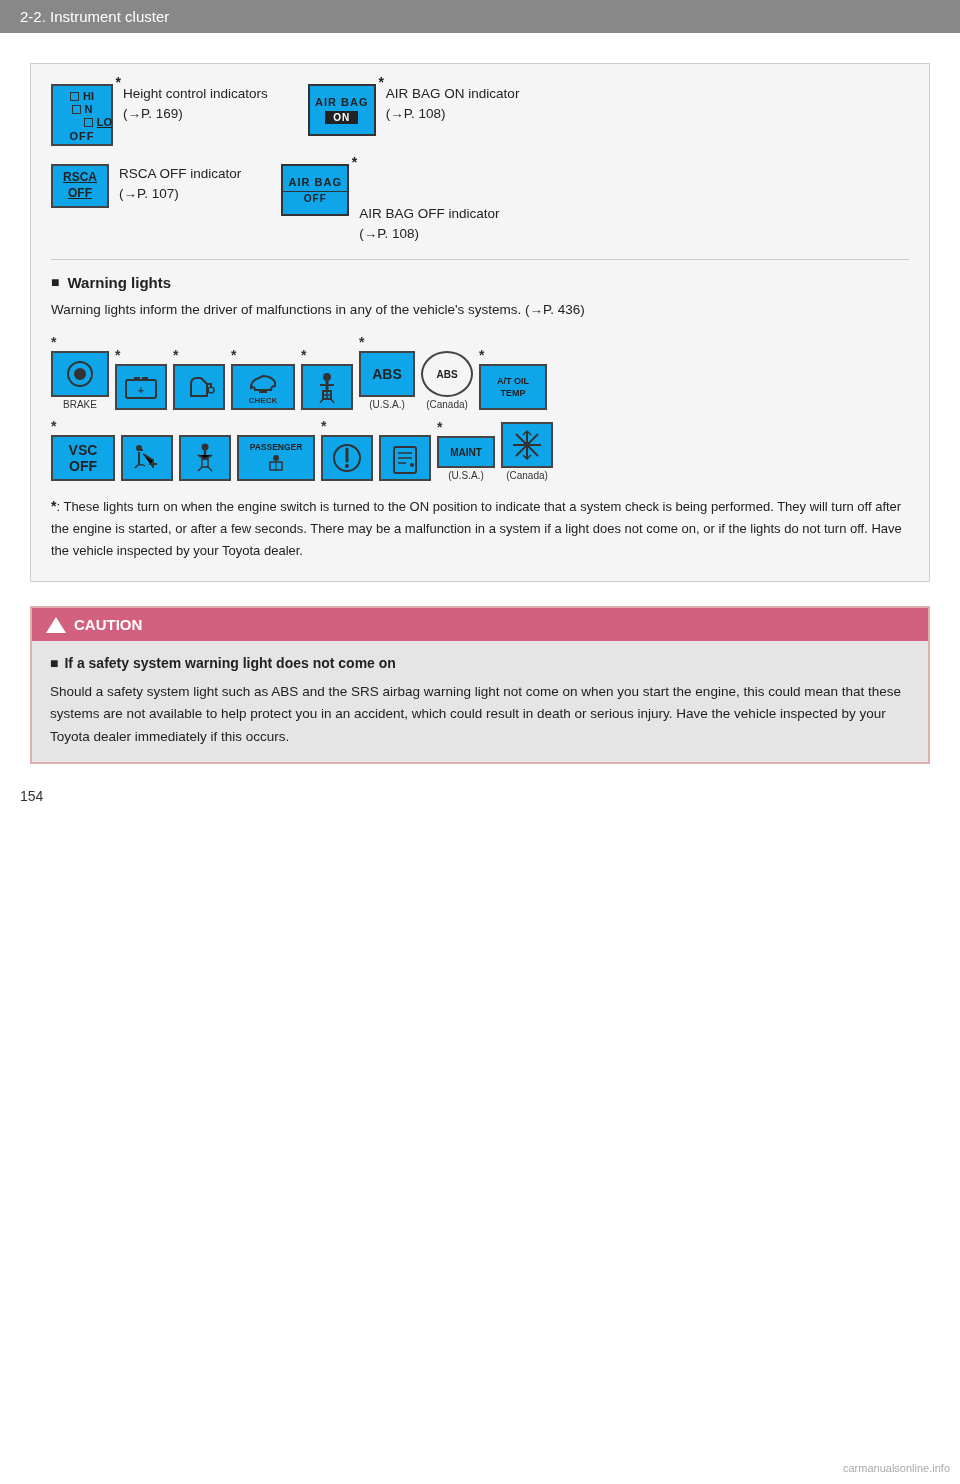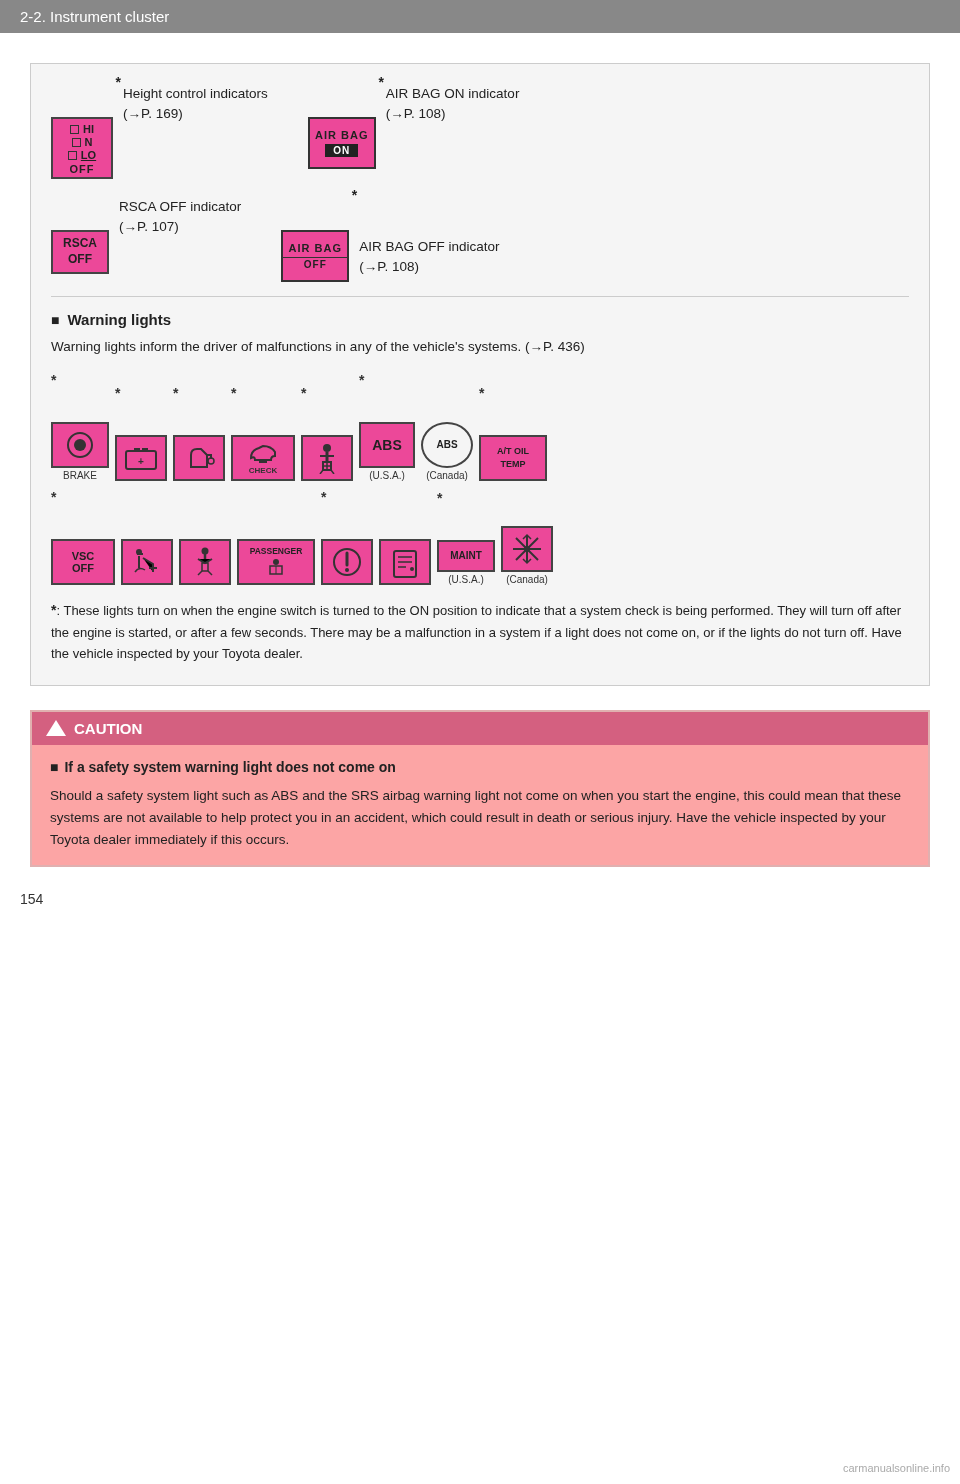--- a/index.html
+++ b/index.html
@@ -105,28 +105,27 @@
     }
     .warning-icon-wrap .sub-label {
       font-size: 10px;
       color: #333;
       margin-top: 2px;
       text-align: center;
     }
     
     .wi {
       border: 2px solid #444;
-      background: #ec4899;
+      background: #0ea5e9;
       display: flex;
       flex-direction: column;
       align-items: center;
       justify-content: center;
       font-size: 10px;
       font-weight: bold;
-      margin-top: 33px;
     }
     .brake-icon {
       width: 56px; height: 44px;
     }
     .battery-icon {
       width: 52px; height: 44px;
     }
     .oil-icon {
       width: 52px; height: 44px;
     }
@@ -183,21 +182,21 @@
       line-height: 1.65;
       margin-top: 14px;
     }
     .note-text .star-note {
       font-weight: bold;
       font-size: 14px;
     }
     
     .caution-box {
       border: 2px solid #e0b0b0;
-      background: #fca5a5;
+      background: #e5e5e5;
       margin-top: 10px;
     }
     .caution-header {
       background: #d46080;
       color: #fff;
       font-weight: bold;
       font-size: 15px;
       padding: 8px 14px;
       display: flex;
       align-items: center;
@@ -281,21 +280,21 @@
           <span class="star-top-right">*</span>
           <div class="wi height-icon" style="padding:4px 8px; width:62px; height:62px; justify-content:flex-start; flex-direction:column;">
             <div style="display:flex;align-items:center;font-size:11px;margin-bottom:1px;">
                 <span style="width:9px;height:9px;border:1.5px solid #333;display:inline-block;margin-right:4px;flex-shrink:0;"></span>
                 <span>HI</span>
               </div>
             <div style="display:flex;align-items:center;font-size:11px;margin-bottom:1px;">
                 <span style="width:9px;height:9px;border:1.5px solid #333;display:inline-block;margin-right:4px;flex-shrink:0;"></span>
                 <span>N</span>
               </div>
-            <div style="display:flex;align-items:center;font-size:11px;margin-bottom:1px;">
+            <div style="display:flex;align-items:center;font-size:11px;margin-bottom:1px;padding-left:32px;">
                 <span style="width:9px;height:9px;border:1.5px solid #333;display:inline-block;margin-right:4px;flex-shrink:0;"></span>
                 <span style="text-decoration:underline;">LO</span>
               </div>
             <div style="font-size:11px;font-weight:bold;letter-spacing:1px;margin-top:1px;text-align:center;">OFF</div>
           </div>
         </div>
         <div>
           <div style="font-size:13.5px;line-height:1.5;">Height control indicators</div>
           <div style="font-size:13.5px;line-height:1.5;">(→P. 169)</div>
         </div>
@@ -314,21 +313,21 @@
           <div style="font-size:13.5px;line-height:1.5;">(→P. 108)</div>
         </div>
       </div>
 
     </div>
 
     <div class="indicators-bottom-row">
 
       <div class="pair">
         <div class="icon-with-star">
-          <div class="wi rsca-icon" style="font-size:12px;font-weight:bold;line-height:1.3;width:58px;height:44px;">
+          <div class="wi rsca-icon" style="font-size:12px;font-weight:bold;line-height:1.3;width:58px;height:44px;text-decoration:underline;">
             <span>RSCA</span>
             <span>OFF</span>
           </div>
         </div>
         <div>
           <div style="font-size:13.5px;line-height:1.5;">RSCA OFF indicator</div>
           <div style="font-size:13.5px;line-height:1.5;">(→P. 107)</div>
         </div>
       </div>
 
@@ -439,21 +438,21 @@
             <span>TEMP</span>
           </div>
         </div>
 
       </div>
 
       <div class="warning-row">
 
         <div class="warning-icon-wrap">
           <span class="star-top">*</span>
-          <div class="wi vsc-icon" style="width:64px;height:46px;font-size:11px;font-weight:bold;">
+          <div class="wi vsc-icon" style="width:64px;height:46px;font-size:14px;font-weight:bold;">
             <span>VSC</span>
             <span>OFF</span>
           </div>
         </div>
 
         <div class="warning-icon-wrap">
           <div class="wi skid-icon" style="width:52px;height:46px;">
             <svg width="36" height="36" viewBox="0 0 36 36">
               <path d="M10 12 L10 24" stroke="#333" stroke-width="2"></path>
               <path d="M8 10 L14 10" stroke="#333" stroke-width="2"></path>

